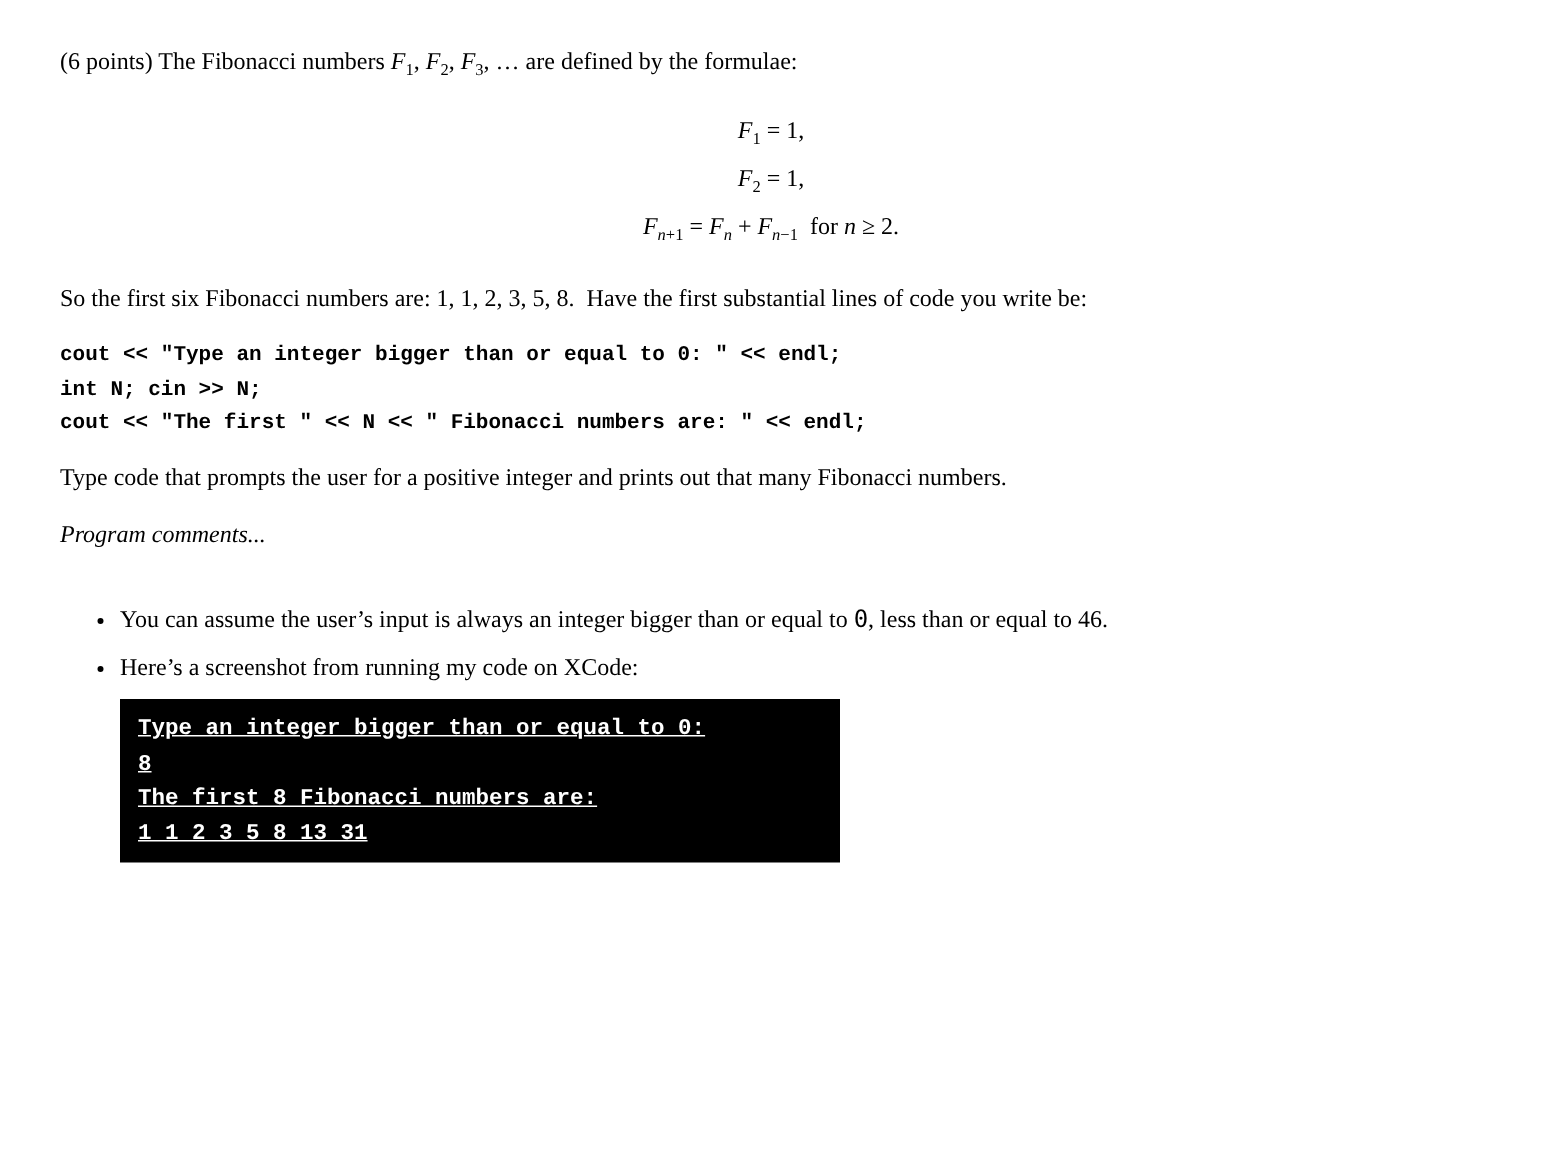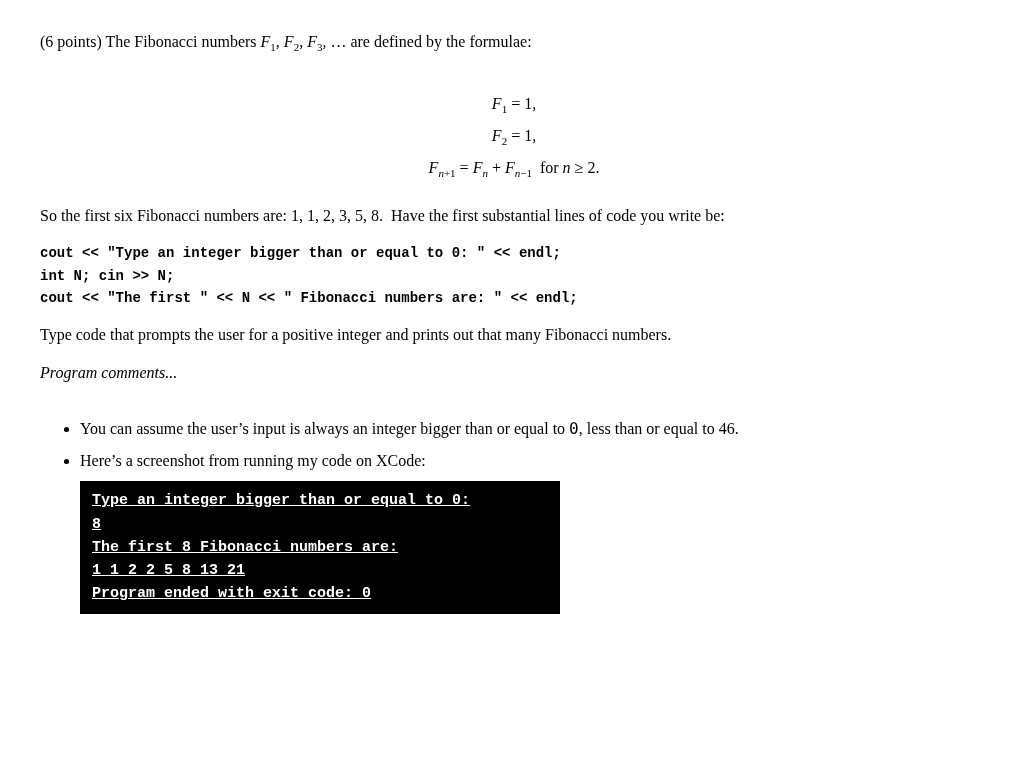--- a/index.html
+++ b/index.html
@@ -13,21 +13,21 @@
       font-family: "Times New Roman", Times, serif;
       font-size: 16px;
       line-height: 1.5;
       color: #000000;
       padding: 30px 40px;
       width: 1028px;
       min-height: 784px;
     }
 
     .problem-header {
-      margin-bottom: 32px;
+      margin-bottom: 16px;
       font-size: 16px;
     }
 
     .formula-block {
       text-align: center;
       margin: 16px 0 20px 0;
       line-height: 2.0;
     }
 
     .formula-line {
@@ -134,17 +134,16 @@
   <li>
     You can assume the user’s input is always an integer bigger than or equal to <code>0</code>, less than or equal to 46.
   </li>
   <li>
     Here’s a screenshot from running my code on XCode:
     <br>
     <div class="terminal-screenshot">
       <span class="terminal-line">Type an integer bigger than or equal to 0:</span>
       <span class="terminal-line">8</span>
       <span class="terminal-line">The first 8 Fibonacci numbers are:</span>
-      <span class="terminal-line">1 1 2 2 5 8 13 21</span>
-      <span class="terminal-line">Program ended with exit code: 0</span>
+      <span class="terminal-line">1 1 2 3 5 8 13 31</span>
     </div>
   </li>
 </ul>
 
 </body></html>

